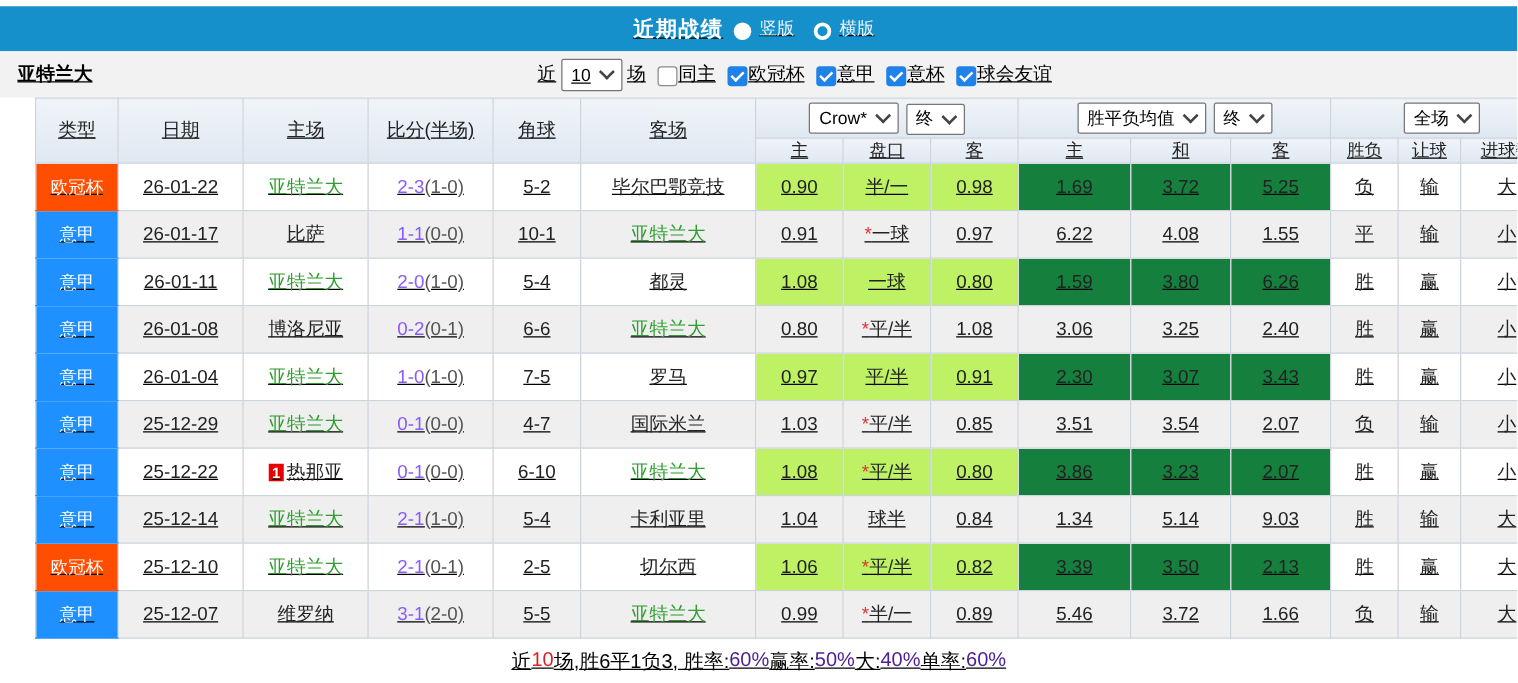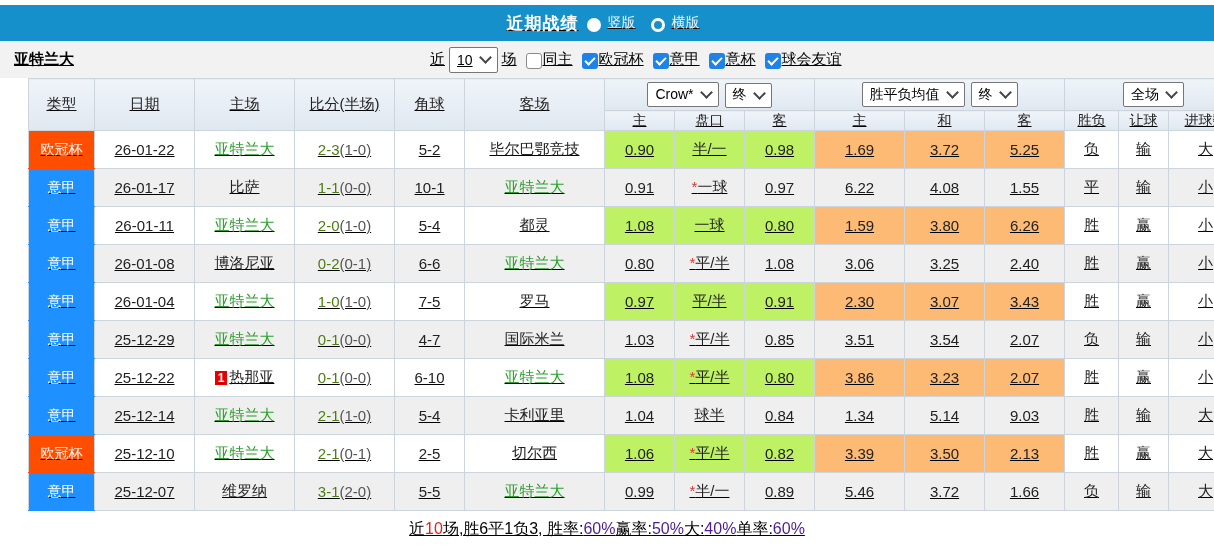--- a/index.html
+++ b/index.html
@@ -23,26 +23,26 @@
   .cb-label{font-size:15px;color:#000;}
   table.results{border-collapse:collapse;table-layout:fixed;width:1214px;margin-left:28px;}
   .results th,.results td{border:1px solid #ccd4dc;text-align:center;overflow:hidden;white-space:nowrap;padding:0;}
   .results thead th{background:linear-gradient(#f0f4f9,#dfe8f1);font-weight:normal;font-size:15px;color:#222;}
   .results thead tr.sel-row th{height:31px;}
   .results thead tr.sub-row th{height:19px;font-size:14px;}
   .results thead .sel{height:23px;margin:0 3px;}
   .results tbody td{height:37px;font-size:15px;color:#222;background:#fff;}
   .results tbody tr.alt td{background:#efefef;}
   .results tbody td.col-odds{background:#bef264;}
-  .results tbody td.col-avg{background:#fdba74;}
+  .results tbody td.col-avg{background:#15803d;}
   .results td.type{color:#fff;font-size:14px;}
   .results td.type.cup{background:#ff4e00;border-color:#ff4e00 #ccd4dc;}
   .results td.type.league{background:#1e90ff;border-color:#1e90ff #ccd4dc;}
   .green-team{color:#2e9e2e;}
-  .score-main{color:#4d7c0f;}
+  .score-main{color:#8b5cf6;}
   .score-half{color:#555;}
   .star{color:#e23333;}
   .res-red{color:#cf2525;}
   .res-green{color:#2c9a2c;}
   .res-blue{color:#2626cc;}
   .badge-red{background:#e60000;color:#fff;font-size:12px;padding:0 3px;margin-right:2px;font-weight:bold;}
   .summary{height:36px;display:flex;align-items:center;justify-content:center;font-size:16px;color:#000;border-bottom:2px solid #b9c0c8;}
   .sum-red{color:#e02020;}
   .sum-blue{color:#4c1d95;}
 </style>

